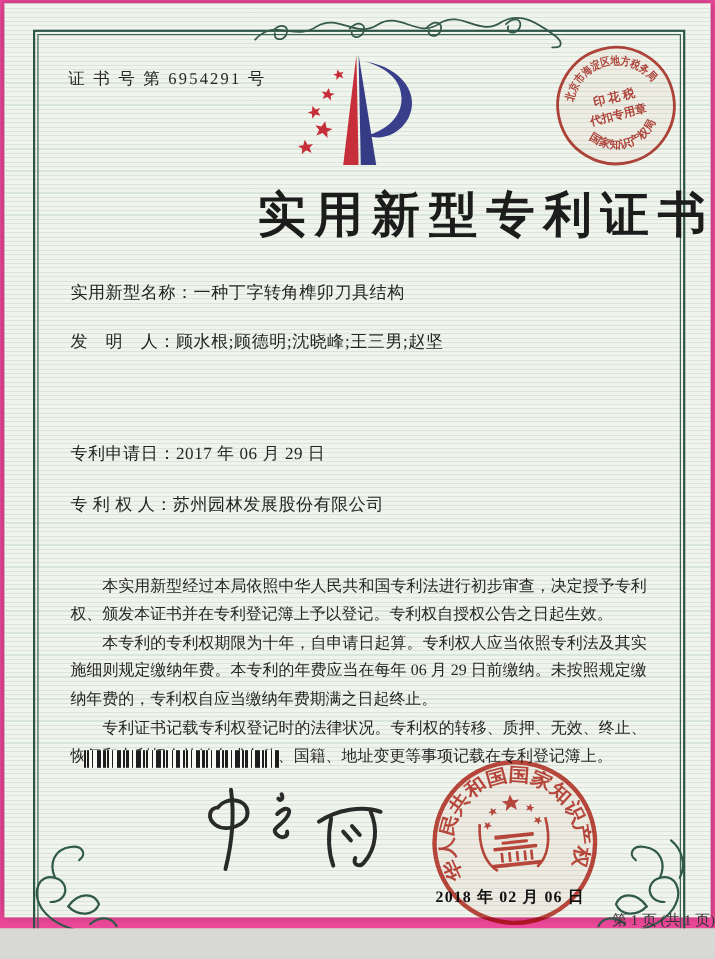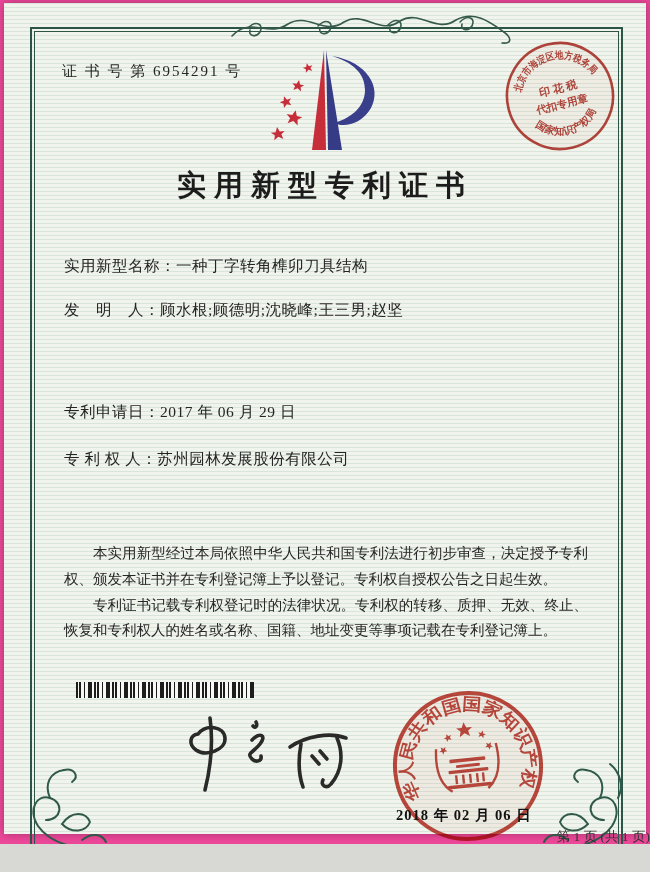--- a/index.html
+++ b/index.html
@@ -11,26 +11,26 @@
          background-image:repeating-linear-gradient(180deg,
             rgba(160,195,175,0.30) 0px, rgba(160,195,175,0.30) 1px,
             rgba(255,255,255,0) 1px, rgba(255,255,255,0) 4px);
          box-shadow:0 0 8px rgba(0,0,0,.30);}
   
   #frame{position:absolute;left:30px;top:27px;width:589px;height:820px;
          border:2px solid #2d5547;}
   #frame-inner{position:absolute;inset:2px;border:1px solid #2d5547;}
   .abs{position:absolute;}
   #cert-number{left:62px;top:62px;font-size:15px;letter-spacing:2px;color:#262626;}
-  #title{left:0;top:166px;width:100%;text-align:center;font-size:29px;font-weight:bold;
+  #title{left:0;top:166px;width:100%;text-align:right;font-size:44px;font-weight:bold;
          letter-spacing:8px;color:#1c1c1c;}
   .field-row{left:64px;width:525px;font-size:15.5px;color:#242424;letter-spacing:.5px;}
   .field-row .lbl{font-weight:normal;margin-top:40px;}
   #paragraphs{left:64px;top:521px;width:524px;font-size:14.5px;line-height:1.78;
-              text-align:justify;color:#262626;margin-top:20px;}
+              text-align:justify;color:#262626;}
   #paragraphs p{margin:0;text-indent:2em;}
   #barcode{left:76px;top:682px;width:178px;height:16px;background-color:#f8f8f5;
            background-image:repeating-linear-gradient(90deg,
              #1d1d1d 0 2px,#f8f8f5 2px 3px,#1d1d1d 3px 5px,#f8f8f5 5px 8px,
              #1d1d1d 8px 9px,#f8f8f5 9px 12px,#1d1d1d 12px 16px,#f8f8f5 16px 18px);}
   #director-block{left:84px;top:735px;font-family:"Liberation Sans","DejaVu Sans",sans-serif;
                   font-size:15px;font-weight:bold;color:#2a2a2a;line-height:1.7;}
   #stamp-date{left:396px;top:806px;font-size:14.5px;font-weight:bold;color:#111;z-index:6;
               letter-spacing:1px;}
   #footer{left:0;top:828px;width:100%;text-align:right;font-size:13.5px;color:#333;}
@@ -121,20 +121,21 @@
   </div>
   <div class="abs field-row" style="top:402px">
     <span class="lbl">专利申请日：</span><span>2017 年 06 月 29 日</span>
   </div>
   <div class="abs field-row" style="top:449px">
     <span class="lbl">专 利 权 人：</span><span>苏州园林发展股份有限公司</span>
   </div>
 
   <div class="abs" id="paragraphs">
     <p>本实用新型经过本局依照中华人民共和国专利法进行初步审查，决定授予专利权、颁发本证书并在专利登记簿上予以登记。专利权自授权公告之日起生效。</p>
+    <p>本专利的专利权期限为十年，自申请日起算。专利权人应当依照专利法及其实施细则规定缴纳年费。本专利的年费应当在每年 06 月 29 日前缴纳。未按照规定缴纳年费的，专利权自应当缴纳年费期满之日起终止。</p>
     <p>专利证书记载专利权登记时的法律状况。专利权的转移、质押、无效、终止、恢复和专利权人的姓名或名称、国籍、地址变更等事项记载在专利登记簿上。</p>
   </div>
 
   <div class="abs" id="barcode"></div>
 
 
   <svg class="abs" style="left:140px;top:700px;" width="240" height="100" viewBox="0 0 240 100">
     <g fill="none" stroke="#151515" stroke-width="3.6" stroke-linecap="round" opacity="0.9">
       <path d="M58,34 C66,24 84,26 85,38 C86,50 66,57 56,50 C48,44 50,35 58,34"></path>
       <path d="M70,18 C73,40 71,66 65,90"></path>

